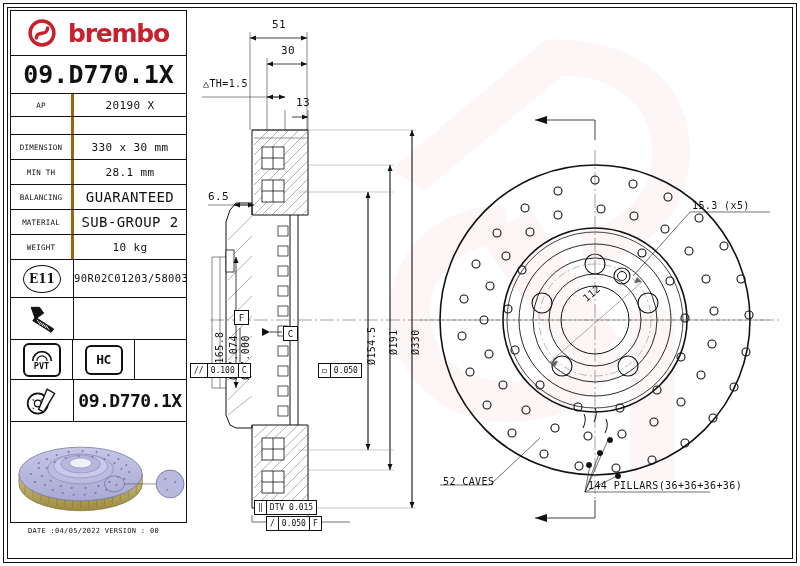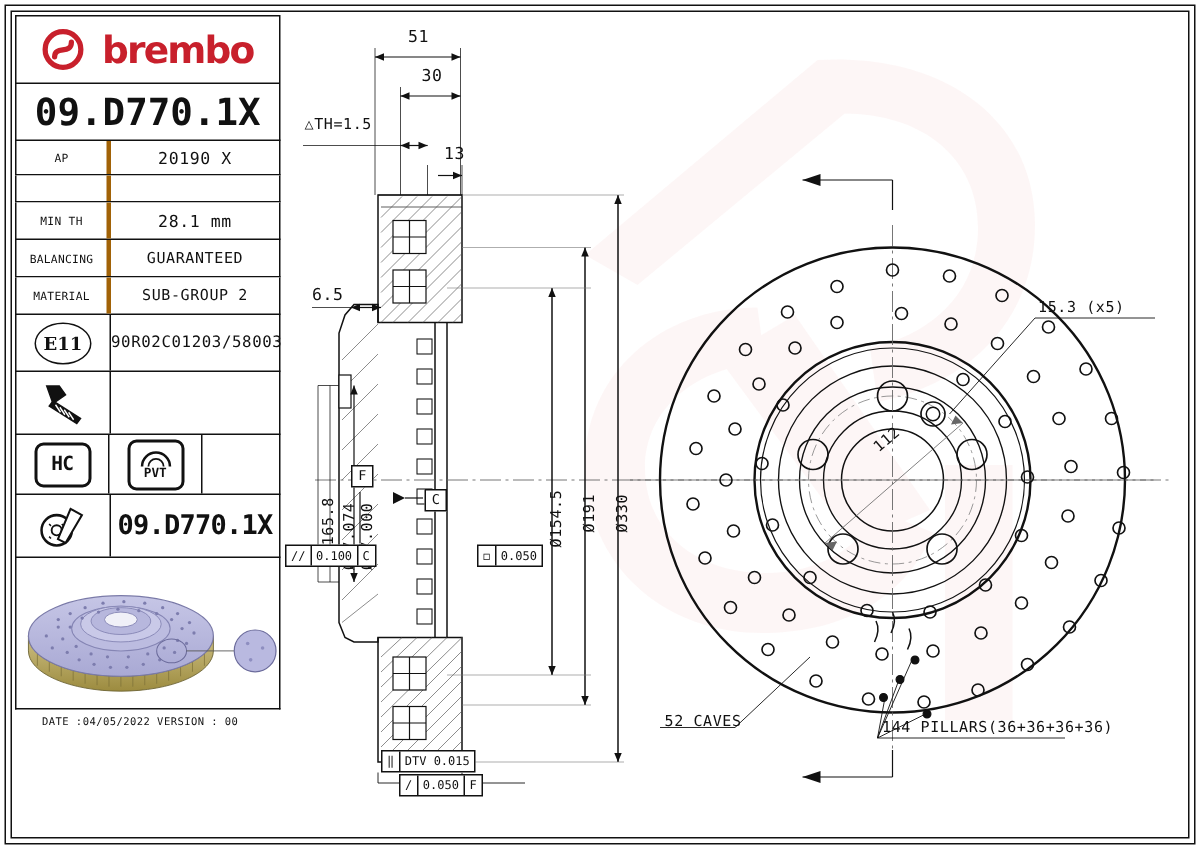--- a/index.html
+++ b/index.html
@@ -41,21 +41,21 @@
   .spec-row{height:25px;}
   .e11-row{height:38px;}
   .box-row{height:42px;}
   .hc-row{height:40px;}
   .tyre-row{height:42px;}
   .photo-row{height:101px;position:relative;overflow:hidden;}
   .date-row{height:15px;border:none;font-size:7px;padding-left:18px;
             letter-spacing:.3px;}
 
   .cellR.two{line-height:1.25;font-size:10.5px;}
-  .cellR.small{font-size:10px;}
+  .cellR.small{font-size:14px;}
 
   .ico-cell{width:63px;flex:0 0 63px;border-right:1px solid #111;height:100%;
             display:flex;align-items:center;justify-content:center;
             box-sizing:border-box;}
 
   .e11-badge{width:36px;height:26px;border:1.6px solid #111;border-radius:50%;
      display:flex;align-items:center;justify-content:center;font-size:12px;
      font-weight:700;font-family:"DejaVu Serif","Liberation Serif",serif;}
   .hc-badge{width:34px;height:26px;border:2px solid #111;border-radius:6px;
      display:flex;align-items:center;justify-content:center;font-size:13px;
@@ -124,30 +124,38 @@
       <div class="cellL">AP</div>
       <div class="cellR">20190 X</div>
     </div>
 
     <div class="prow blank-row">
       <div class="cellL"></div>
       <div class="cellR"></div>
     </div>
 
     <div class="prow spec-row">
+      <div class="cellL">DIMENSION</div>
+      <div class="cellR">330 x 30 mm</div>
+    </div>
+    <div class="prow spec-row">
       <div class="cellL">MIN TH</div>
       <div class="cellR">28.1 mm</div>
     </div>
     <div class="prow spec-row">
       <div class="cellL">BALANCING</div>
       <div class="cellR small">GUARANTEED</div>
     </div>
     <div class="prow spec-row">
       <div class="cellL">MATERIAL</div>
       <div class="cellR small">SUB-GROUP 2</div>
+    </div>
+    <div class="prow spec-row">
+      <div class="cellL">WEIGHT</div>
+      <div class="cellR">10 kg</div>
     </div>
 
     <div class="prow e11-row">
       <div class="ico-cell">
         <div class="e11-badge">E11</div>
       </div>
       <div class="cellR two">
         <div>90R</div>
         <div>02C01203/58003</div>
       </div>
@@ -165,30 +173,30 @@
               <path d="M21 23 L25 29"></path>
                 <path d="M24.5 25 L28.5 31"></path>
             </g>
           </g>
         </svg>
       </div>
     </div>
 
     <div class="prow hc-row">
       <div class="hcsplit">
-        <div class="hc-badge">HC</div>
-      </div>
-      <div class="hcsplit">
         <div class="pvt-badge">
           <svg width="22" height="13" viewBox="0 0 26 15">
             <path d="M2 14 A11 11 0 0 1 24 14" fill="none" stroke="#111" stroke-width="2"></path>
             <path d="M7 14 A6 6 0 0 1 19 14" fill="none" stroke="#111" stroke-width="1.4"></path>
           </svg>
           <span>PVT</span>
         </div>
+      </div>
+      <div class="hcsplit">
+        <div class="hc-badge">HC</div>
       </div>
       <div class="cellR"></div>
     </div>
 
     <div class="prow tyre-row">
       <div class="ico-cell">
         <svg width="34" height="32" viewBox="0 0 40 38">
           <circle cx="15" cy="22" r="12" fill="none" stroke="#111" stroke-width="2"></circle>
           <circle cx="15" cy="22" r="4" fill="none" stroke="#111" stroke-width="1.5"></circle>
           <path d="M26 5 L35 10 L22 32 L16 29 Z" fill="#fff" stroke="#111" stroke-width="1.6"></path>

